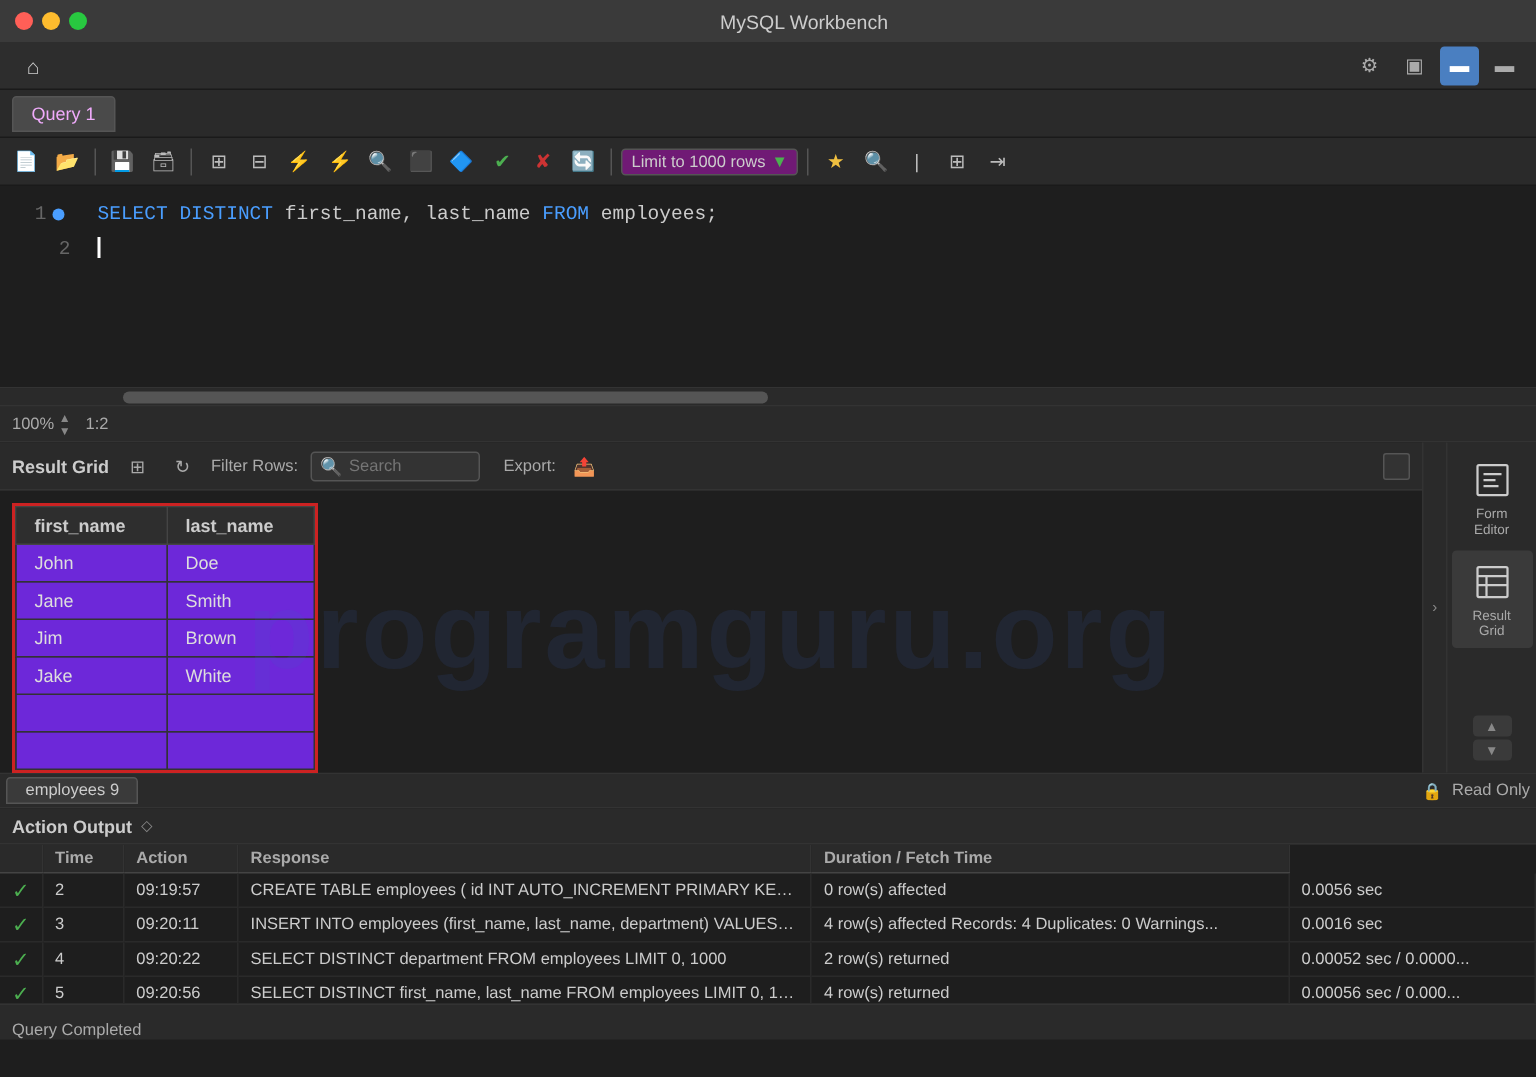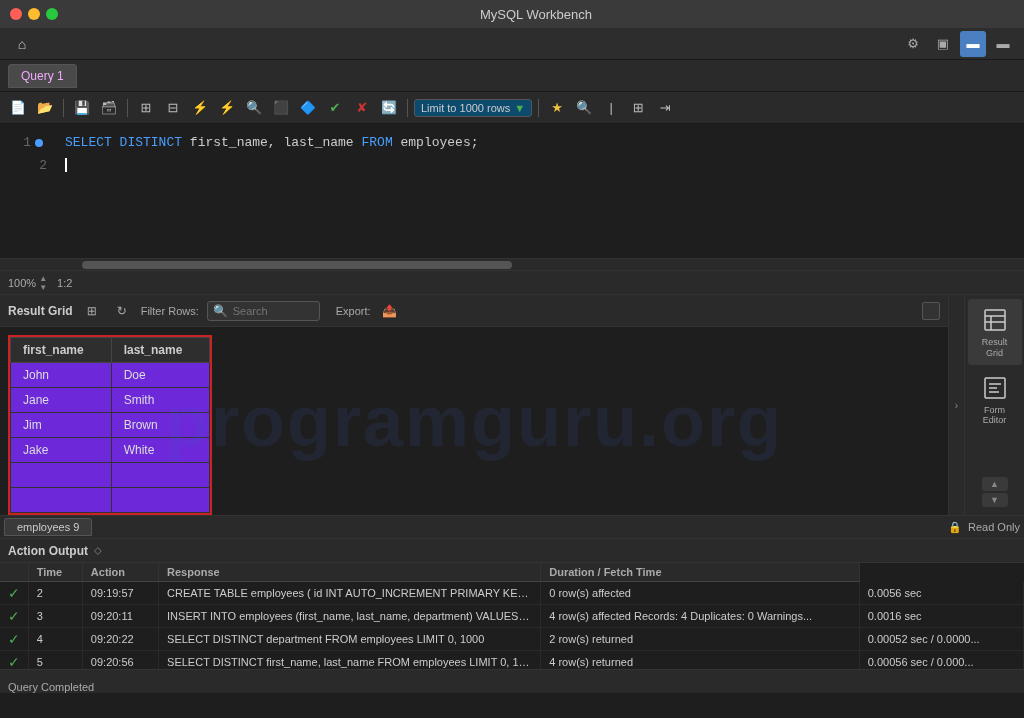--- a/index.html
+++ b/index.html
@@ -104,21 +104,21 @@
       color: #bbb; font-size: 13px;
       cursor: pointer;
       border-radius: 2px;
     }
     .tb-divider {
       width: 1px; height: 18px;
       background: #555;
       margin: 0 3px;
     }
     .limit-select {
-      background: #0c4a6e;
+      background: #701a75;
       border: 1px solid #555;
       border-radius: 3px;
       color: #ccc;
       padding: 2px 6px;
       font-size: 11px;
       display: flex; align-items: center; gap: 4px;
       cursor: pointer;
     }
     .limit-select-green { color: #4caf50; }
 
@@ -594,41 +594,41 @@
         </table>
       </div>
     </div>
   </div>
 
   <div style="display:flex;align-items:center;background:#2a2a2a;border-left:1px solid #333;width:16px;justify-content:center;">
     <span style="color:#888;font-size:10px;">›</span>
   </div>
 
   <div id="right-sidebar">
+    <div class="sidebar-tool">
+      <div class="sidebar-tool-icon">
+        <svg width="24" height="24" viewBox="0 0 24 24" fill="none" stroke="#ccc" stroke-width="1.5">
+          <rect x="2" y="2" width="20" height="20" rx="1"></rect>
+          <line x1="6" y1="8" x2="18" y2="8"></line>
+          <line x1="6" y1="12" x2="14" y2="12"></line>
+          <line x1="6" y1="16" x2="16" y2="16"></line>
+        </svg>
+      </div>
+      <span class="sidebar-tool-label">Form<br>Editor</span>
+    </div>
     <div class="sidebar-tool active">
       <div class="sidebar-tool-icon">
         <svg width="24" height="24" viewBox="0 0 24 24" fill="none" stroke="#ccc" stroke-width="1.5">
           <rect x="2" y="2" width="20" height="20" rx="1"></rect>
           <line x1="2" y1="8" x2="22" y2="8"></line>
           <line x1="2" y1="14" x2="22" y2="14"></line>
           <line x1="8" y1="8" x2="8" y2="22"></line>
         </svg>
       </div>
       <span class="sidebar-tool-label">Result<br>Grid</span>
-    </div>
-    <div class="sidebar-tool">
-      <div class="sidebar-tool-icon">
-        <svg width="24" height="24" viewBox="0 0 24 24" fill="none" stroke="#ccc" stroke-width="1.5">
-          <rect x="2" y="2" width="20" height="20" rx="1"></rect>
-          <line x1="6" y1="8" x2="18" y2="8"></line>
-          <line x1="6" y1="12" x2="14" y2="12"></line>
-          <line x1="6" y1="16" x2="16" y2="16"></line>
-        </svg>
-      </div>
-      <span class="sidebar-tool-label">Form<br>Editor</span>
     </div>
     <div class="sidebar-arrows">
       <div class="arrow-btn">▲</div>
       <div class="arrow-btn">▼</div>
     </div>
   </div>
 </div>
 
 <div id="bottom-tabbar">
   <div class="bottom-tab">employees 9</div>

